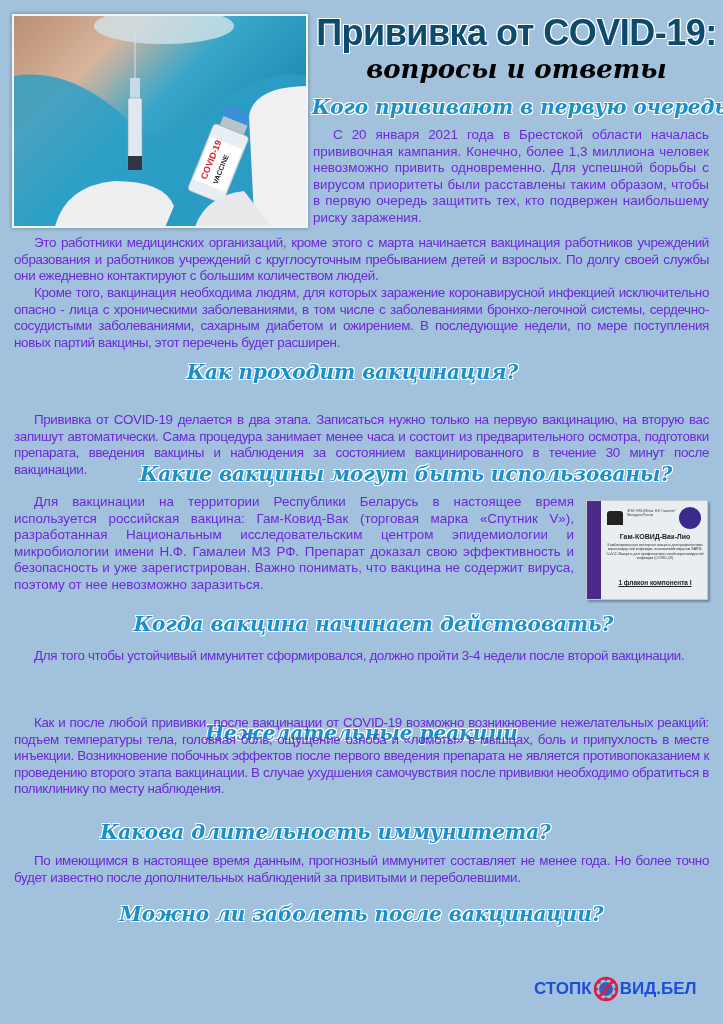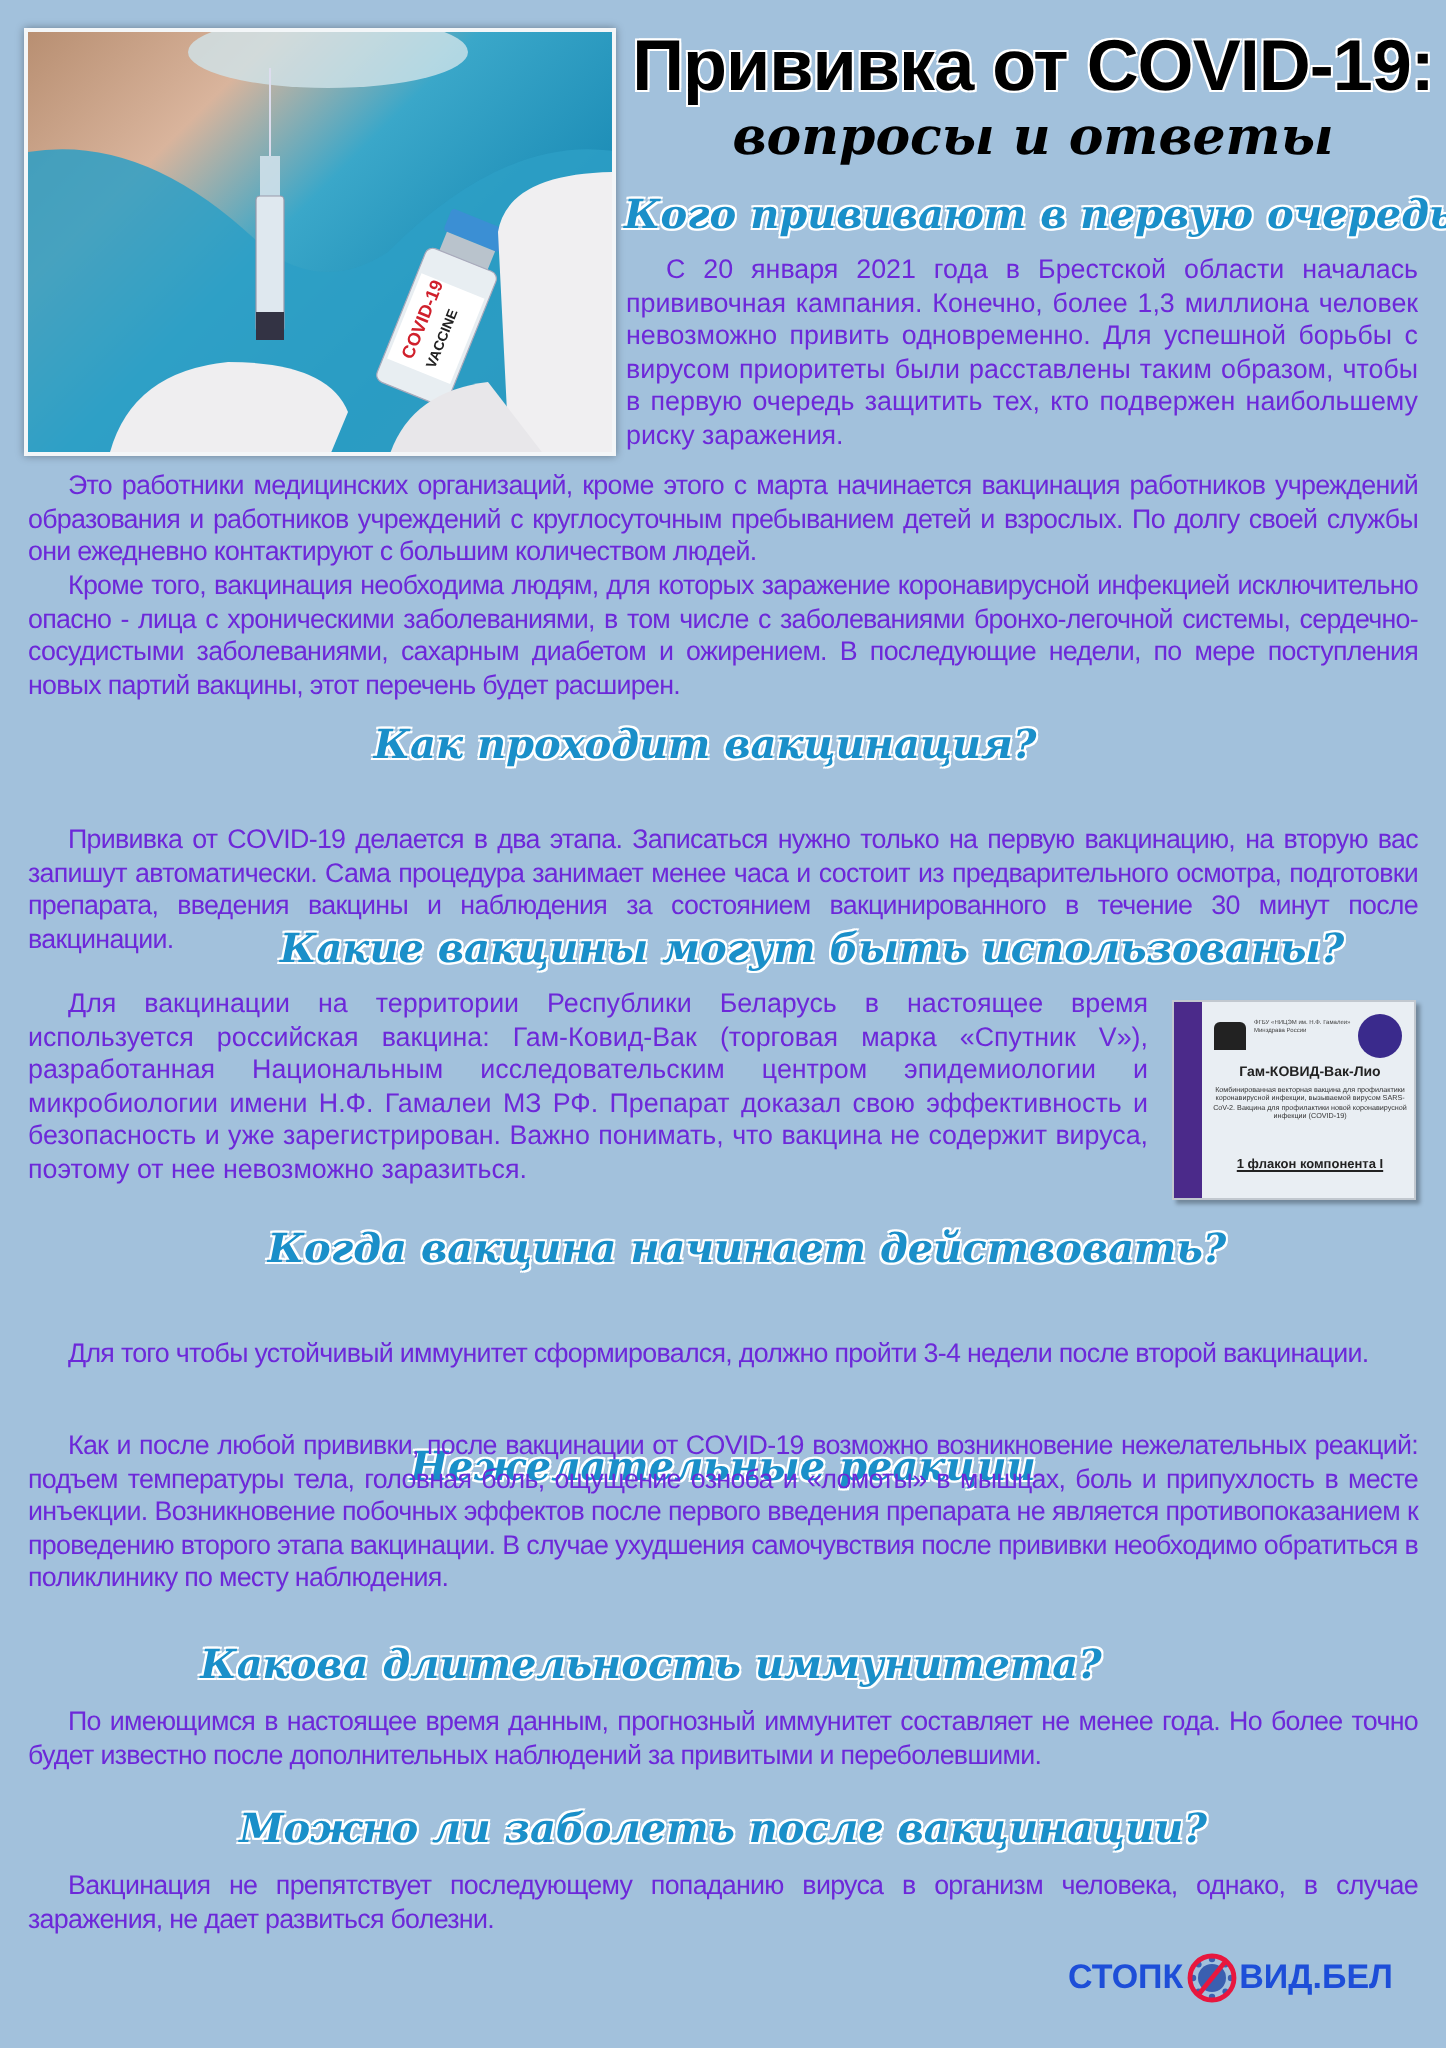--- a/index.html
+++ b/index.html
@@ -17,21 +17,21 @@
     border: 2px solid #f3f6f8;
     box-shadow: 0 0 4px rgba(0,0,0,0.35);
     overflow: hidden;
     background: linear-gradient(135deg, #b88f72 0%, #d9b49c 25%, #3aa7c9 45%, #1f8fb8 70%, #2a7ea6 100%);
   }
   .photo svg { position: absolute; left: 0; top: 0; }
 
   .title-main {
     position: absolute; left: 310px; top: 12px; width: 413px; text-align: center;
     font-family: "Liberation Sans", sans-serif; font-weight: bold; font-size: 36px;
-    color: #000000; letter-spacing: -0.5px;
+    color: #0c4a6e; letter-spacing: -0.5px;
     text-shadow: 1px 1px 0 #fff, -1px -1px 0 #fff, 1px -1px 0 #fff, -1px 1px 0 #fff;
   }
   .title-sub {
     position: absolute; left: 310px; top: 54px; width: 413px; text-align: center;
     font-family: "DejaVu Serif", serif; font-style: italic; font-weight: bold; font-size: 26px;
     color: #000000;
   }
   .h {
     position: absolute; text-align: center;
     font-family: "DejaVu Serif", serif; font-style: italic; font-weight: bold;
@@ -112,30 +112,29 @@
     <div class="stripe"></div>
     <div class="logo"></div>
     <div class="fine">ФГБУ «НИЦЭМ им. Н.Ф. Гамалеи» Минздрава России</div>
     <div class="dot"></div>
     <div class="name">Гам-КОВИД-Вак-Лио</div>
     <div class="small">Комбинированная векторная вакцина для профилактики коронавирусной инфекции, вызываемой вирусом SARS-CoV-2. Вакцина для профилактики новой коронавирусной инфекции (COVID-19)</div>
     <div class="flacon">1 флакон компонента I</div>
   </div>
 
   <div class="h" style="left:0; top:612px; width:723px;margin-left:12px;">Когда вакцина начинает действовать?</div>
-  <div class="p condensed" style="left:14px; top:669px; width:695px;">Для того чтобы устойчивый иммунитет сформировался, должно пройти 3-4 недели после второй вакцинации.</div>
+  <div class="p condensed" style="left:14px; top:648px; width:695px;">Для того чтобы устойчивый иммунитет сформировался, должно пройти 3-4 недели после второй вакцинации.</div>
 
   <div class="h" style="left:0; top:721px; width:723px;">Нежелательные реакции</div>
   <div class="p condensed" style="left:14px; top:715px; width:695px;">Как и после любой прививки, после вакцинации от COVID-19 возможно возникновение нежелательных реакций: подъем температуры тела, головная боль, ощущение озноба и «ломоты» в мышцах, боль и припухлость в месте инъекции. Возникновение побочных эффектов после первого введения препарата не является противопоказанием к проведению второго этапа вакцинации. В случае ухудшения самочувствия после прививки необходимо обратиться в поликлинику по месту наблюдения.</div>
 
   <div class="h" style="left:0; top:820px; width:651px;">Какова длительность иммунитета?</div>
   <div class="p condensed" style="left:14px; top:853px; width:695px;">По имеющимся в настоящее время данным, прогнозный иммунитет составляет не менее года. Но более точно будет известно после дополнительных наблюдений за привитыми и переболевшими.</div>
 
   <div class="h" style="left:0; top:902px; width:723px;">Можно ли заболеть после вакцинации?</div>
-  <div class="p condensed" style="left:14px; top:935px; width:695px;">Вакцинация не препятствует последующему попаданию вируса в организм человека, однако, в случае заражения, не дает развиться болезни.</div>
 
   <div class="logo-stop">
     <span>СТОПК</span>
     <svg class="virus" viewBox="0 0 26 26">
       <g fill="#3a5fb0">
         <circle cx="13" cy="13" r="7"></circle>
         <circle cx="13" cy="3.5" r="1.6"></circle>
           <circle cx="13" cy="22.5" r="1.6"></circle>
         <circle cx="3.5" cy="13" r="1.6"></circle>
           <circle cx="22.5" cy="13" r="1.6"></circle>

